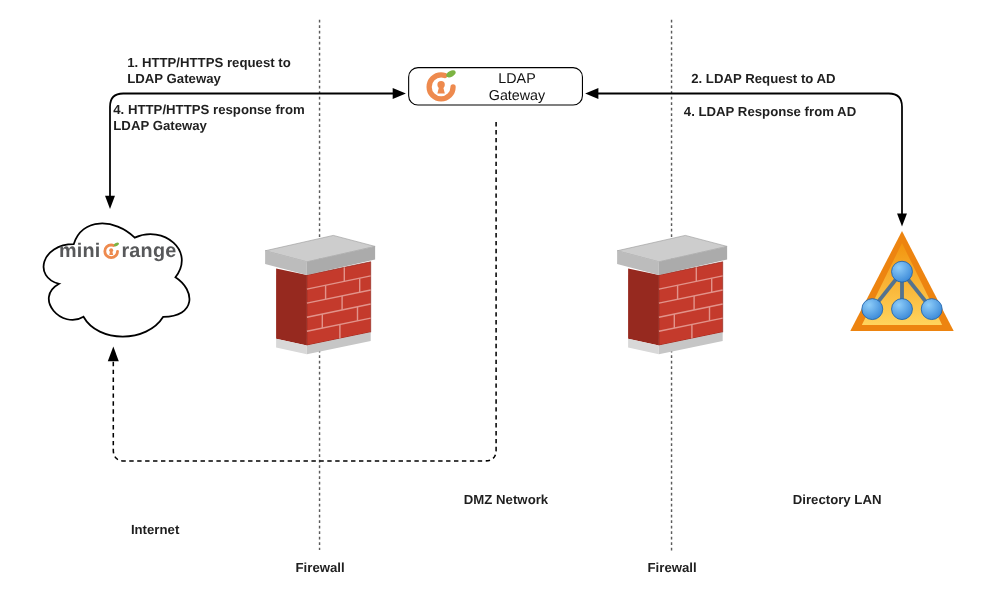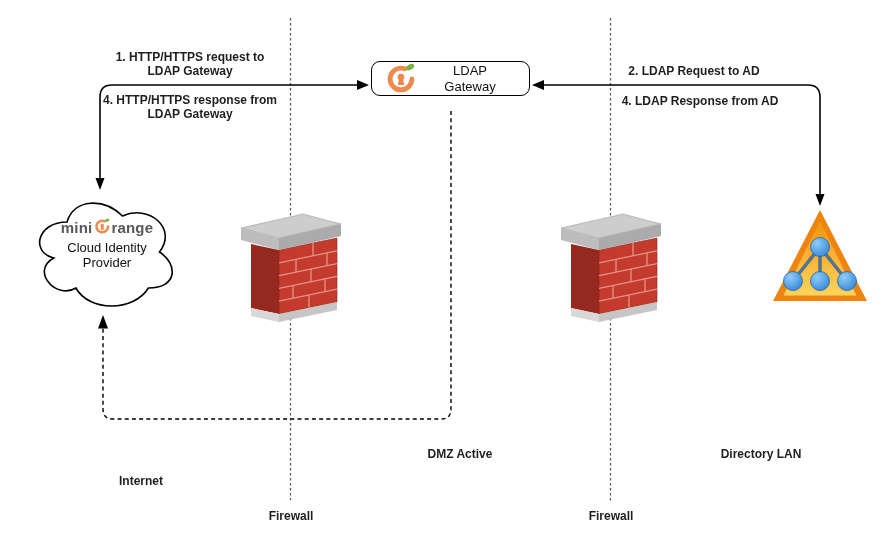--- a/index.html
+++ b/index.html
@@ -3,38 +3,38 @@
 <meta charset="utf-8">
 <style>
   html,body{margin:0;padding:0;background:#ffffff;}
   .canvas{
     position:relative;width:894px;height:551px;background:#ffffff;overflow:hidden;
     font-family:"Liberation Sans","DejaVu Sans",sans-serif;color:#1a1a1a;
   }
   .canvas svg.art{position:absolute;left:0;top:0;}
   .lbl{
     position:absolute;transform:translateX(-50%);
-    white-space:pre-line;text-align:center;line-height:14px;
+    white-space:pre-line;text-align:left;line-height:14px;
     font-size:12px;font-weight:700;color:#1f1f1f;
   }
   .zone-lbl{font-size:12px;font-weight:700;}
   .node-lbl{font-weight:400;font-size:13px;line-height:15px;}
   .gateway-box{
     position:absolute;left:371px;top:61px;width:159px;height:35px;
     background:#ffffff;border:1.6px solid #000000;border-radius:9px;
     display:flex;align-items:center;box-sizing:border-box;padding-left:13px;
   }
   .gateway-box .gw-text{
     flex:1;text-align:center;font-size:13px;line-height:16px;font-weight:400;
     white-space:pre-line;margin-right:6px;color:#111;
   }
   .mo-logo-row{
     position:absolute;left:107px;top:218px;transform:translateX(-50%);
     display:flex;align-items:center;gap:1px;
-    font-size:15px;font-weight:700;color:#57585a;letter-spacing:.2px;
+    font-size:18px;font-weight:700;color:#57585a;letter-spacing:.2px;
   }
   .cloud-text{
     position:absolute;left:107px;top:240px;transform:translateX(-50%);
     text-align:center;font-size:13px;line-height:15px;font-weight:400;
     white-space:pre-line;color:#111;
   }
 </style>
 </head>
 <body>
 
@@ -130,29 +130,27 @@
 Gateway</div>
   </div>
 
   <div class="mo-logo-row">
     <span>mini</span>
     <svg width="17" height="17" viewBox="-10 -10 20 20" style="margin:0 0 1px 0">
       <use href="#mo-icon"></use>
     </svg>
     <span>range</span>
   </div>
-  <div class="cloud-text">Cloud Identity
-Provider</div>
 
   <div class="lbl" style="left:190px;top:50px;">1. HTTP/HTTPS request to
 LDAP Gateway</div>
   <div class="lbl" style="left:190px;top:93px;">4. HTTP/HTTPS response from
 LDAP Gateway</div>
   <div class="lbl" style="left:694px;top:64px;">2. LDAP Request to AD</div>
   <div class="lbl" style="left:700px;top:94px;">4. LDAP Response from AD</div>
 
   <div class="lbl zone-lbl" style="left:141px;top:447px;margin-top:27px;">Internet</div>
-  <div class="lbl zone-lbl" style="left:460px;top:447px;">DMZ Active</div>
+  <div class="lbl zone-lbl" style="left:460px;top:447px;">DMZ Network</div>
   <div class="lbl zone-lbl" style="left:761px;top:447px;">Directory LAN</div>
   <div class="lbl zone-lbl" style="left:291px;top:509px;">Firewall</div>
   <div class="lbl zone-lbl" style="left:611px;top:509px;">Firewall</div>
 
 </div>
 
 </body></html>

